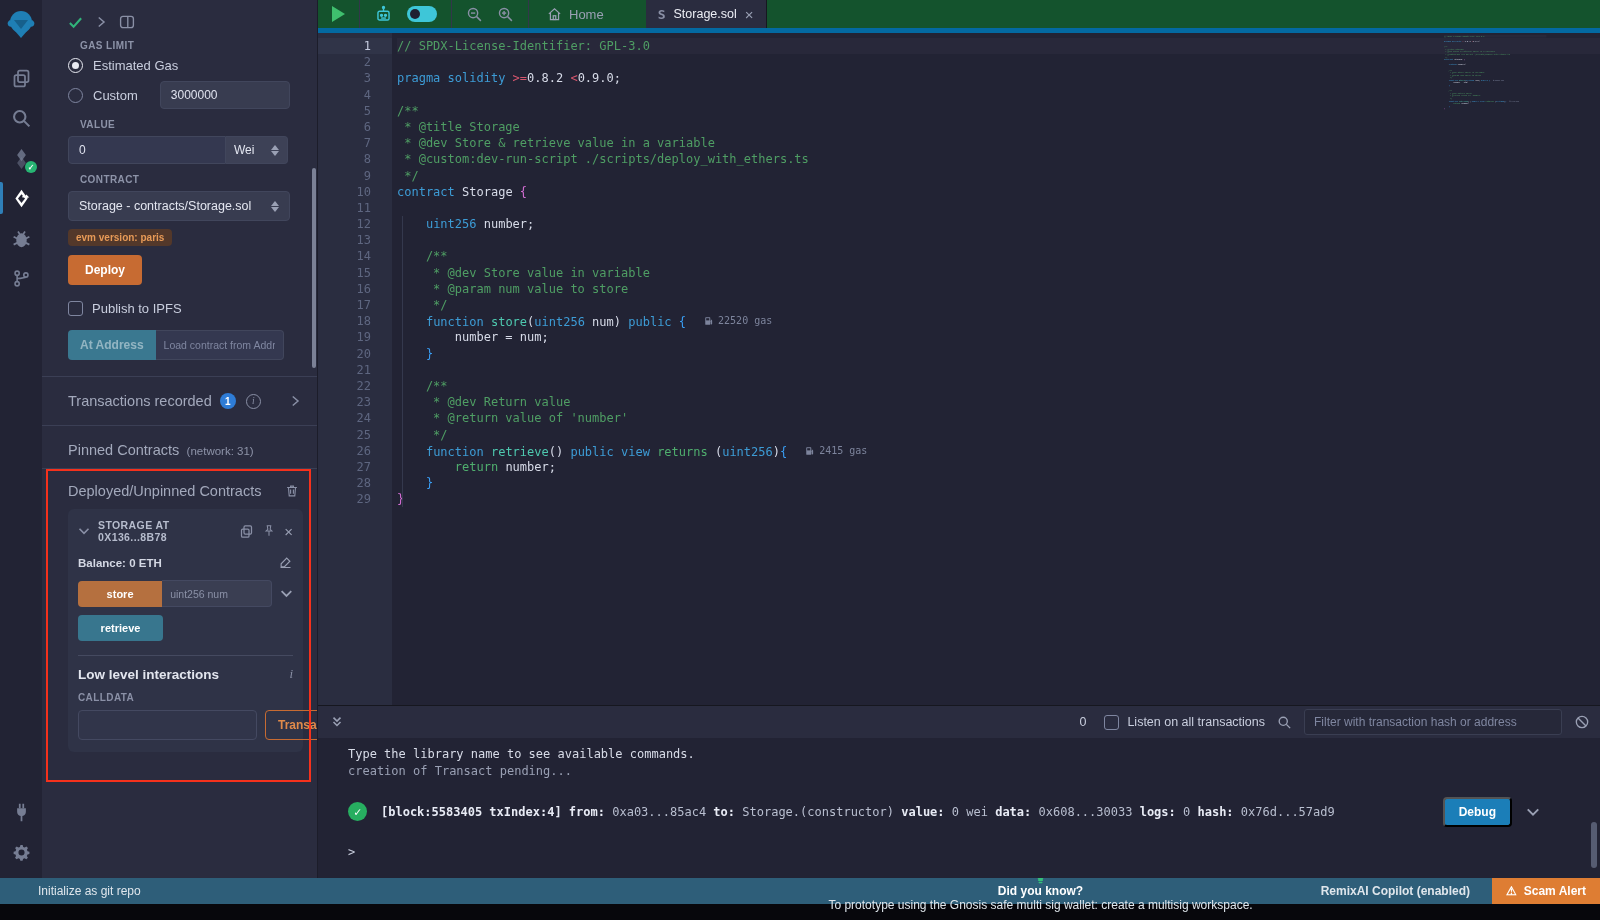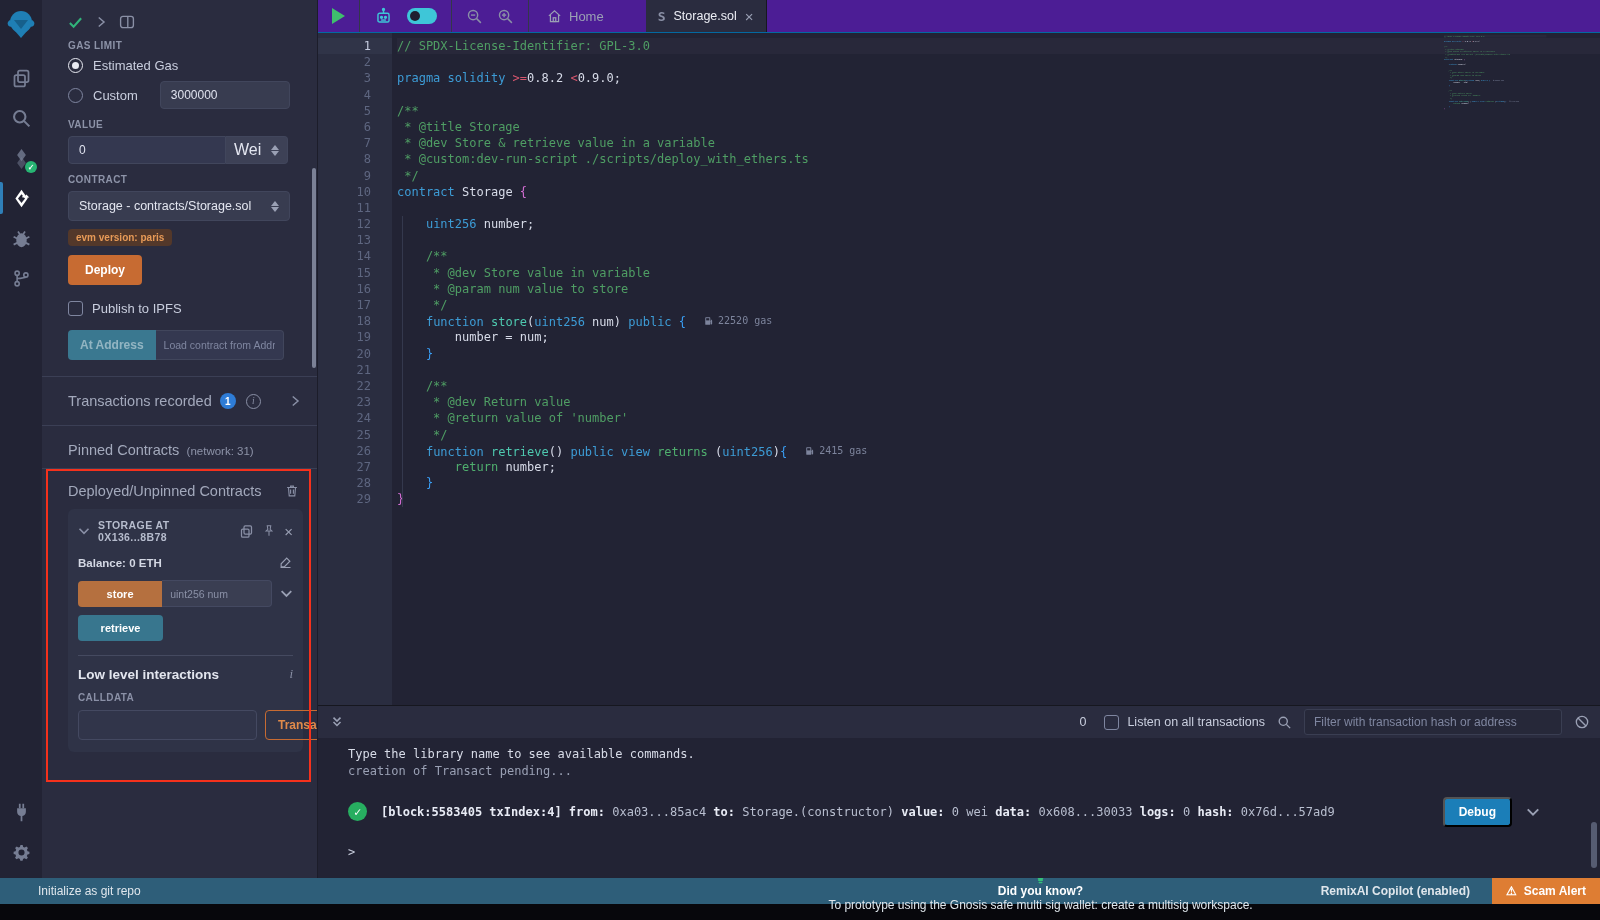--- a/index.html
+++ b/index.html
@@ -16,34 +16,34 @@
   .ib-badge { position:absolute; right:5px; bottom:5px; width:12px; height:12px; border-radius:50%; background:#27b573; color:#fff; font-size:8px; display:flex; align-items:center; justify-content:center; font-weight:bold; }
   .ib-bottom { margin-top:auto; margin-bottom:6px; display:flex; flex-direction:column; align-items:center; }
 
   
   .sidepanel { width:276px; background:#2a2c3f; flex-shrink:0; position:relative; color:#c9cede; font-size:12px; overflow:hidden; border-right:1px solid #1c1d2a; }
   .sp-scrollbar { position:absolute; right:1px; top:168px; width:4px; height:200px; background:#7b8196; border-radius:2px; }
   .sp-inner { padding:10px 14px 0 26px; }
   .sp-header { display:flex; align-items:flex-start; justify-content:space-between; margin-bottom:10px; }
   .sp-title { font-size:15px; font-weight:600; color:#eceef5; line-height:1.25; width:160px; letter-spacing:.2px; }
   .sp-header-icons { display:flex; align-items:center; gap:12px; margin-top:4px; color:#8a90a6; }
-  .sp-label { font-size:10px; font-weight:bold; letter-spacing:.4px; color:#8d93a8; margin:10px 0 6px; }
+  .sp-label { font-size:10px; font-weight:bold; letter-spacing:.4px; color:#8d93a8; margin:10px 12px 6px; }
   .radio-row { display:flex; align-items:center; gap:10px; margin:7px 0; }
   .radio { width:15px; height:15px; border:1px solid #7f86a0; border-radius:50%; display:inline-flex; align-items:center; justify-content:center; flex-shrink:0; }
   .radio.sel { border-color:#e8eaf2; }
   .radio.sel::after { content:''; width:7px; height:7px; border-radius:50%; background:#e8eaf2; }
   .radio-label { font-size:13px; color:#c9cede; }
   .inp { background:#383c50; border:1px solid #41465c; border-radius:4px; color:#dfe2ee; font-size:12px; height:28px; padding:0 10px; font-family:"Liberation Sans",sans-serif; outline:none; }
   .inp::placeholder { color:#858b a2; }
   .inp::placeholder { color:#858ba2; }
   .gas-custom-row { display:flex; align-items:center; gap:10px; margin:8px 0 4px; }
   .gas-custom-row .inp { width:130px; margin-left:12px; }
   .value-row { display:flex; margin-bottom:4px; }
   .value-row .inp { width:158px; border-radius:4px 0 0 4px; background:#343850; }
-  .unit-select { width:62px; height:28px; background:#3d4156; border:1px solid #41465c; border-left:none; border-radius:0 4px 4px 0; display:flex; align-items:center; justify-content:space-between; padding:0 8px; font-size:16px; color:#e3e6f0; cursor:pointer; }
+  .unit-select { width:62px; height:28px; background:#3d4156; border:1px solid #41465c; border-left:none; border-radius:0 4px 4px 0; display:flex; align-items:center; justify-content:space-between; padding:0 8px; font-size:12px; color:#e3e6f0; cursor:pointer; }
   .select-box { height:30px; background:#383c50; border:1px solid #41465c; border-radius:4px; display:flex; align-items:center; justify-content:space-between; padding:0 10px; font-size:12.5px; color:#e3e6f0; cursor:pointer; width:222px; }
   .updown { display:flex; flex-direction:column; gap:1px; color:#9aa0b4; }
   .updown i { width:0; height:0; border-left:4px solid transparent; border-right:4px solid transparent; display:block; }
   .updown .u { border-bottom:5px solid #9aa0b4; }
   .updown .d { border-top:5px solid #9aa0b4; }
   .evm-badge { display:inline-block; background:#53382a; color:#e79a57; font-size:10px; font-weight:bold; border-radius:4px; padding:3px 8px; margin:8px 0 2px; }
   .btn { border:none; border-radius:4px; font-family:"Liberation Sans",sans-serif; cursor:pointer; }
   .btn-deploy { background:#c76b32; color:#fff; font-weight:bold; font-size:12px; padding:8px 17px; margin:7px 0 8px; }
   .chk-row { display:flex; align-items:center; gap:9px; margin:8px 0 14px; }
   .chk { width:15px; height:15px; border:1px solid #7f86a0; border-radius:3px; background:transparent; flex-shrink:0; }
@@ -81,21 +81,21 @@
   .lowlevel-row { display:flex; align-items:center; justify-content:space-between; }
   .lowlevel-title { font-size:13.5px; font-weight:600; color:#e3e6ef; }
   .lowlevel-i { color:#8a90a6; font-family:"Liberation Serif",serif; font-style:italic; font-size:13px; }
   .calldata-label { font-size:10px; font-weight:bold; letter-spacing:.4px; color:#8a90a6; margin:10px 0 7px; }
   .calldata-row { display:flex; align-items:center; gap:8px; }
   .calldata-inp { flex:1; height:30px; background:#31354a; border:1px solid #444961; border-radius:4px; outline:none; color:#dfe2ee; }
   .btn-transact { background:transparent; border:1px solid #c76b32; color:#e08a4a; font-weight:bold; font-size:12px; padding:7px 12px; border-radius:4px; }
 
   
   .main { flex:1; display:flex; flex-direction:column; background:#222334; position:relative; }
-  .topbar { height:33px; background:#4c1d95; display:flex; align-items:stretch; border-bottom:1px solid #0369a1; flex-shrink:0; }
+  .topbar { height:33px; background:#14532d; display:flex; align-items:stretch; border-bottom:5px solid #0369a1; flex-shrink:0; }
   .tb-group { display:flex; align-items:center; gap:14px; padding:0 14px; border-right:1px solid #33374a; }
   .tb-icon { color:#8a90a6; display:flex; align-items:center; cursor:pointer; }
   .play-icon { width:0; height:0; border-top:8px solid transparent; border-bottom:8px solid transparent; border-left:13px solid #3fbf6e; }
   .robot { color:#3ec6d8; }
   .toggle { width:30px; height:16px; background:#3ec6d8; border-radius:8px; position:relative; cursor:pointer; }
   .toggle::after { content:''; position:absolute; left:3px; top:3px; width:10px; height:10px; border-radius:50%; background:#1f2031; }
   .home-group { display:flex; align-items:center; gap:7px; color:#9aa0b4; font-size:13px; padding:0 18px; cursor:pointer; }
   .tabstrip { display:flex; align-items:stretch; }
   .tab { background:#2a2c3f; display:flex; align-items:center; gap:8px; padding:0 12px; font-size:12.5px; color:#eceef5; border-right:1px solid #16171f; cursor:pointer; }
   .tab .sol-glyph { color:#8a90a6; font-size:13px; font-weight:bold; font-family:"DejaVu Sans Mono",monospace; }

